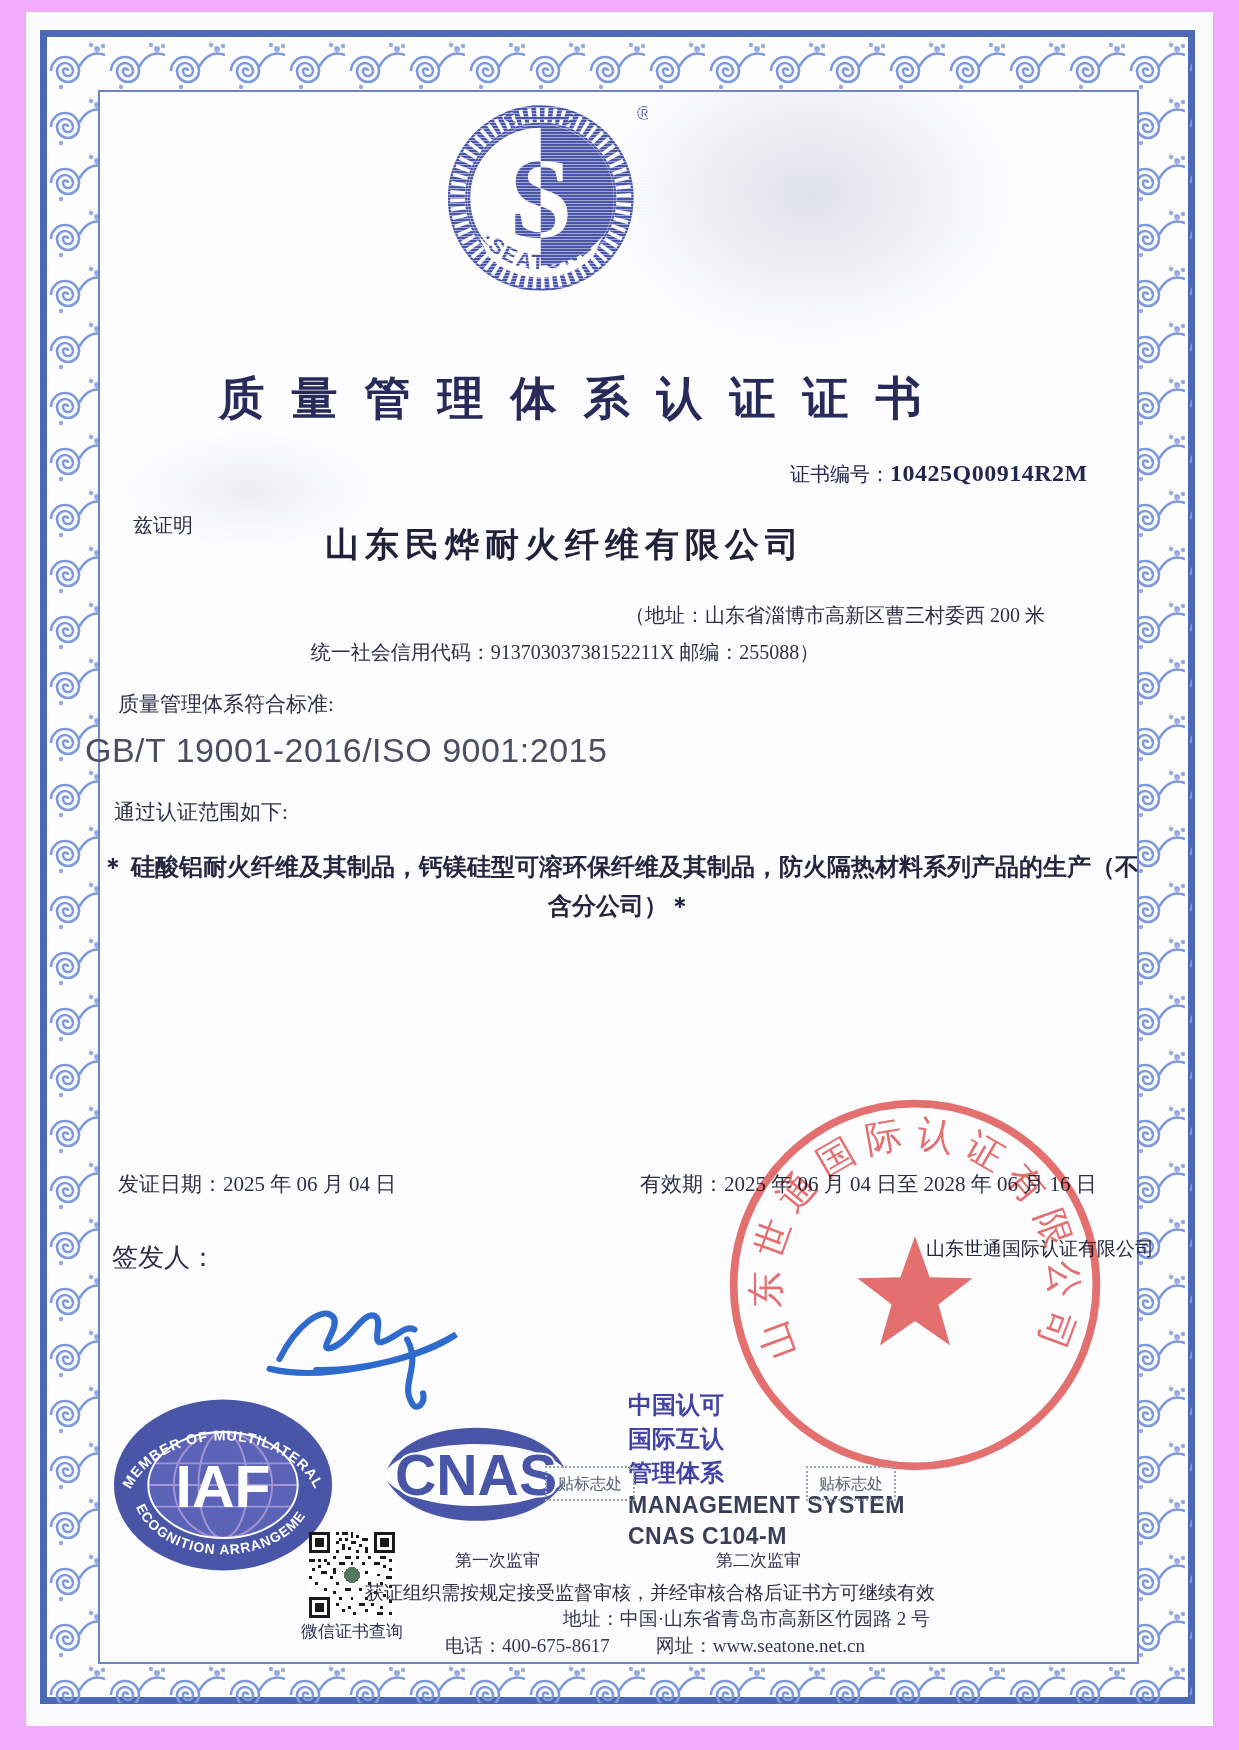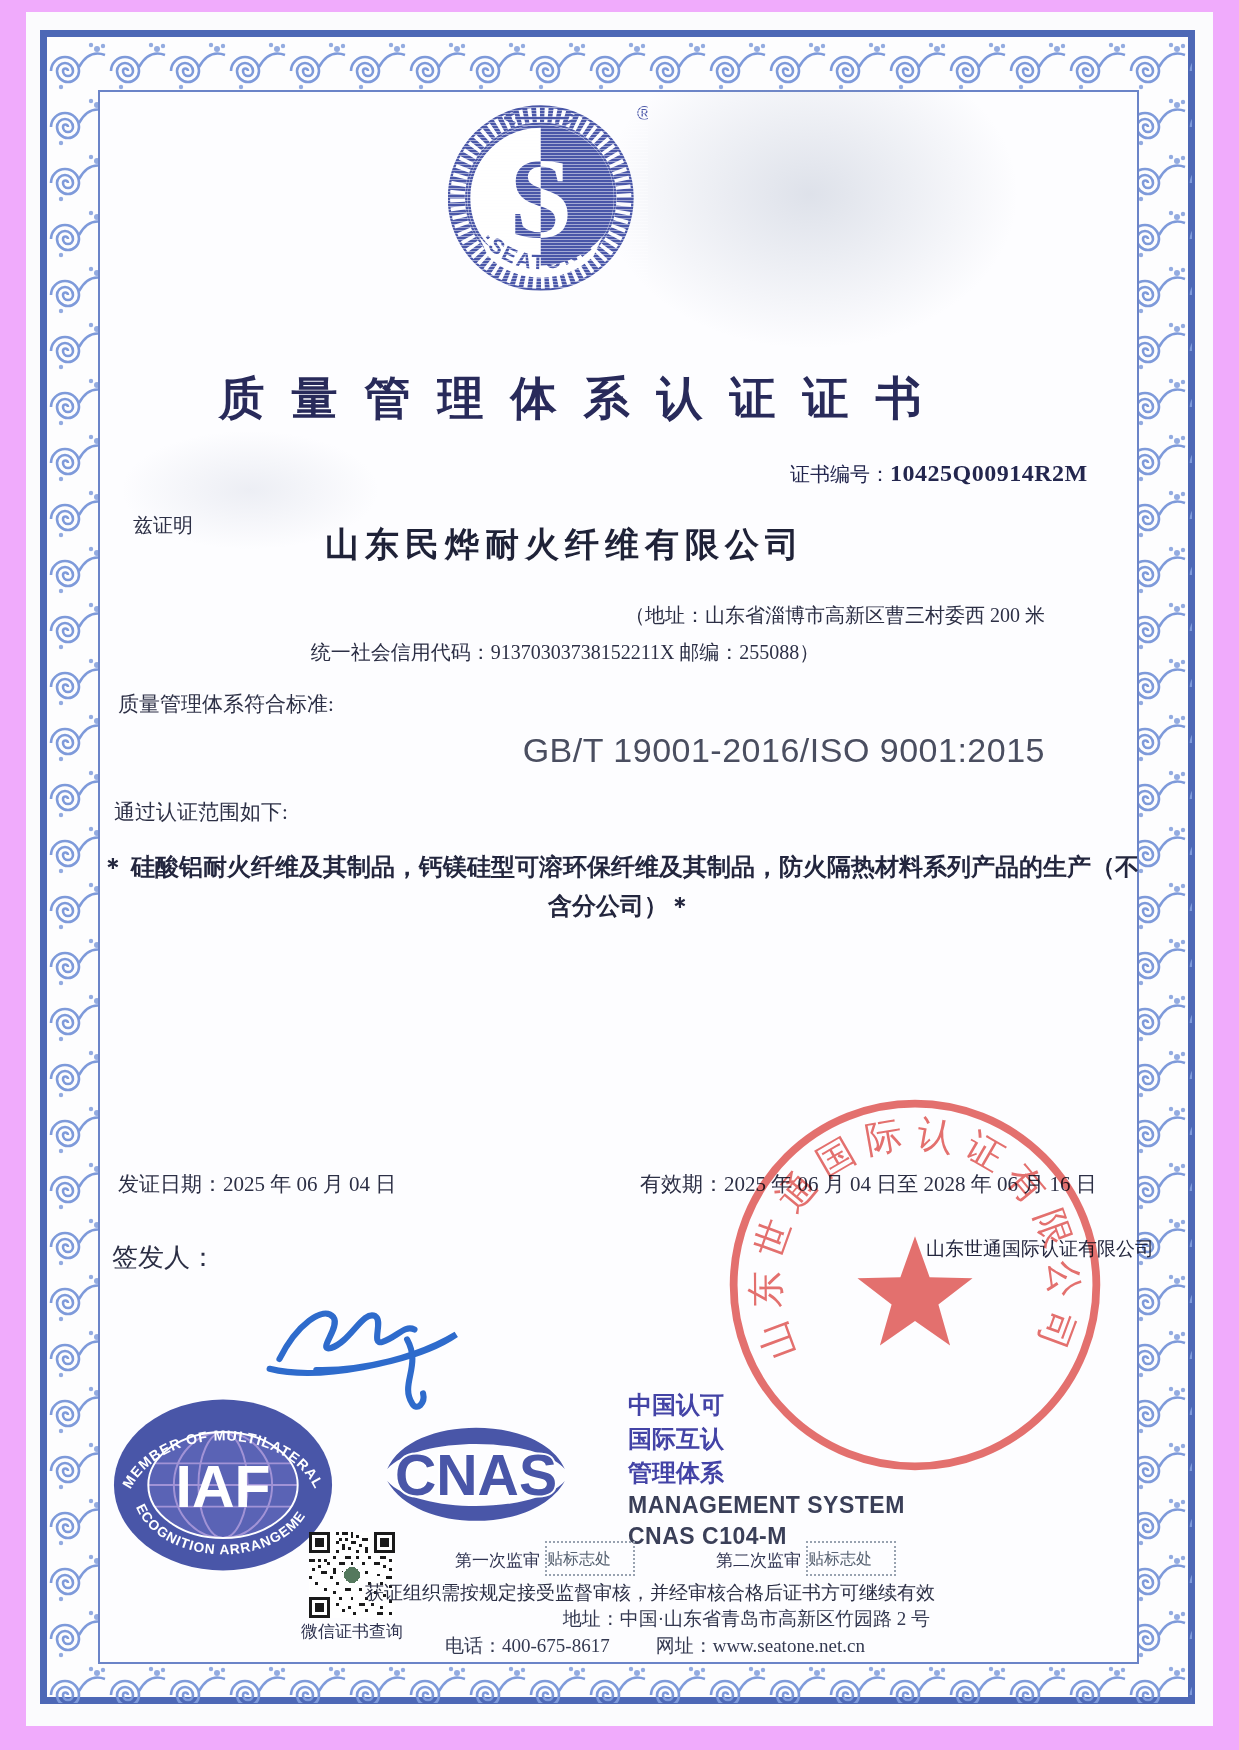--- a/index.html
+++ b/index.html
@@ -17,40 +17,40 @@
   .seatone .halftone{position:absolute;inset:0;background:repeating-linear-gradient(0deg,rgba(255,255,255,0) 0 2px,rgba(253,253,255,.5) 2px 3px);pointer-events:none;}
   .cert-title{left:85px;top:368px;width:970px;text-align:center;font-size:46px;font-weight:700;color:#282a5a;letter-spacing:27px;padding-left:27px;box-sizing:border-box;white-space:nowrap;}
   .cert-no{left:790px;top:460px;white-space:nowrap;color:#23264e;}
   .cert-no .lab{font-size:20px;}
   .cert-no .val{font-size:24px;font-weight:700;letter-spacing:.5px;}
   .certify{left:133px;top:512px;font-size:20px;color:#2c2f45;}
   .company{left:85px;top:522px;width:960px;text-align:center;font-size:34px;font-weight:700;color:#1f2238;letter-spacing:6px;}
   .addr1{left:85px;top:602px;width:960px;text-align:right;font-size:20px;color:#2c2f45;}
   .addr2{left:85px;top:639px;width:960px;text-align:center;font-size:20px;color:#2c2f45;}
   .std-label{left:118px;top:690px;font-size:21px;color:#2c2f45;}
-  .std-value{left:85px;top:731px;width:960px;text-align:right;font-size:34px;color:#4a4e60;font-family:"Liberation Sans","DejaVu Sans",sans-serif;letter-spacing:.5px;}
+  .std-value{left:85px;top:731px;width:960px;text-align:left;font-size:34px;color:#4a4e60;font-family:"Liberation Sans","DejaVu Sans",sans-serif;letter-spacing:.5px;}
   .scope-label{left:114px;top:798px;font-size:21px;color:#2c2f45;}
   .scope-text{left:100px;top:848px;width:1040px;text-align:center;font-size:24px;font-weight:700;color:#23263e;line-height:39px;}
   .legal{left:112px;top:1030px;width:1036px;font-size:21px;color:#30324a;line-height:36px;text-align:justify;letter-spacing:.5px;}
   .issue-date{left:118px;top:1170px;font-size:21px;color:#2c2f45;white-space:nowrap;}
   .valid-date{left:640px;top:1170px;font-size:21px;color:#2c2f45;white-space:nowrap;}
   .issuer{left:900px;top:1236px;width:280px;text-align:center;font-size:19px;color:#23263e;white-space:nowrap;}
   .signer{left:112px;top:1240px;font-size:26px;color:#2c2f45;}
   .signature{left:250px;top:1278px;width:270px;height:135px;}
   .stamp{left:720px;top:1090px;width:390px;height:390px;mix-blend-mode:multiply;pointer-events:none;}
   .iaf{left:110px;top:1396px;width:226px;height:178px;}
   .cnas{left:376px;top:1400px;width:200px;height:148px;}
   .accr{left:628px;top:1388px;color:#4343a6;font-family:"Liberation Sans","DejaVu Sans",sans-serif;}
   .accr .zh{font-size:24px;font-weight:600;line-height:34px;}
   .accr .en{font-size:23px;font-weight:800;color:#3a3f58;line-height:31px;letter-spacing:.5px;}
   .qr{left:306px;top:1532px;width:92px;height:86px;}
   .qr-cap{left:288px;top:1620px;width:128px;text-align:center;font-size:17px;color:#2f3350;}
   .surv{font-size:17px;color:#2f3350;top:1549px;white-space:nowrap;}
   .surv.s1{left:455px;} .surv.s2{left:716px;}
-  .sticker{top:1541px;width:86px;height:31px;border:2px dotted #98a2b0;color:#556070;font-size:16px;line-height:31px;}
+  .sticker{top:1466px;width:86px;height:31px;border:2px dotted #98a2b0;color:#556070;font-size:16px;text-align:center;line-height:31px;}
   .sticker.b1{left:545px;} .sticker.b2{left:806px;}
   .foot-note{left:330px;top:1580px;width:640px;text-align:center;font-size:19px;color:#2c2f45;white-space:nowrap;}
   .foot-addr{left:380px;top:1606px;width:550px;text-align:right;font-size:19px;color:#333850;white-space:nowrap;}
   .foot-contact{left:380px;top:1633px;width:550px;text-align:center;font-size:19px;color:#333850;white-space:nowrap;}
   .foot-contact .gap{display:inline-block;width:46px;}
 </style>
 </head>
 <body>
 
 <div class="page">

